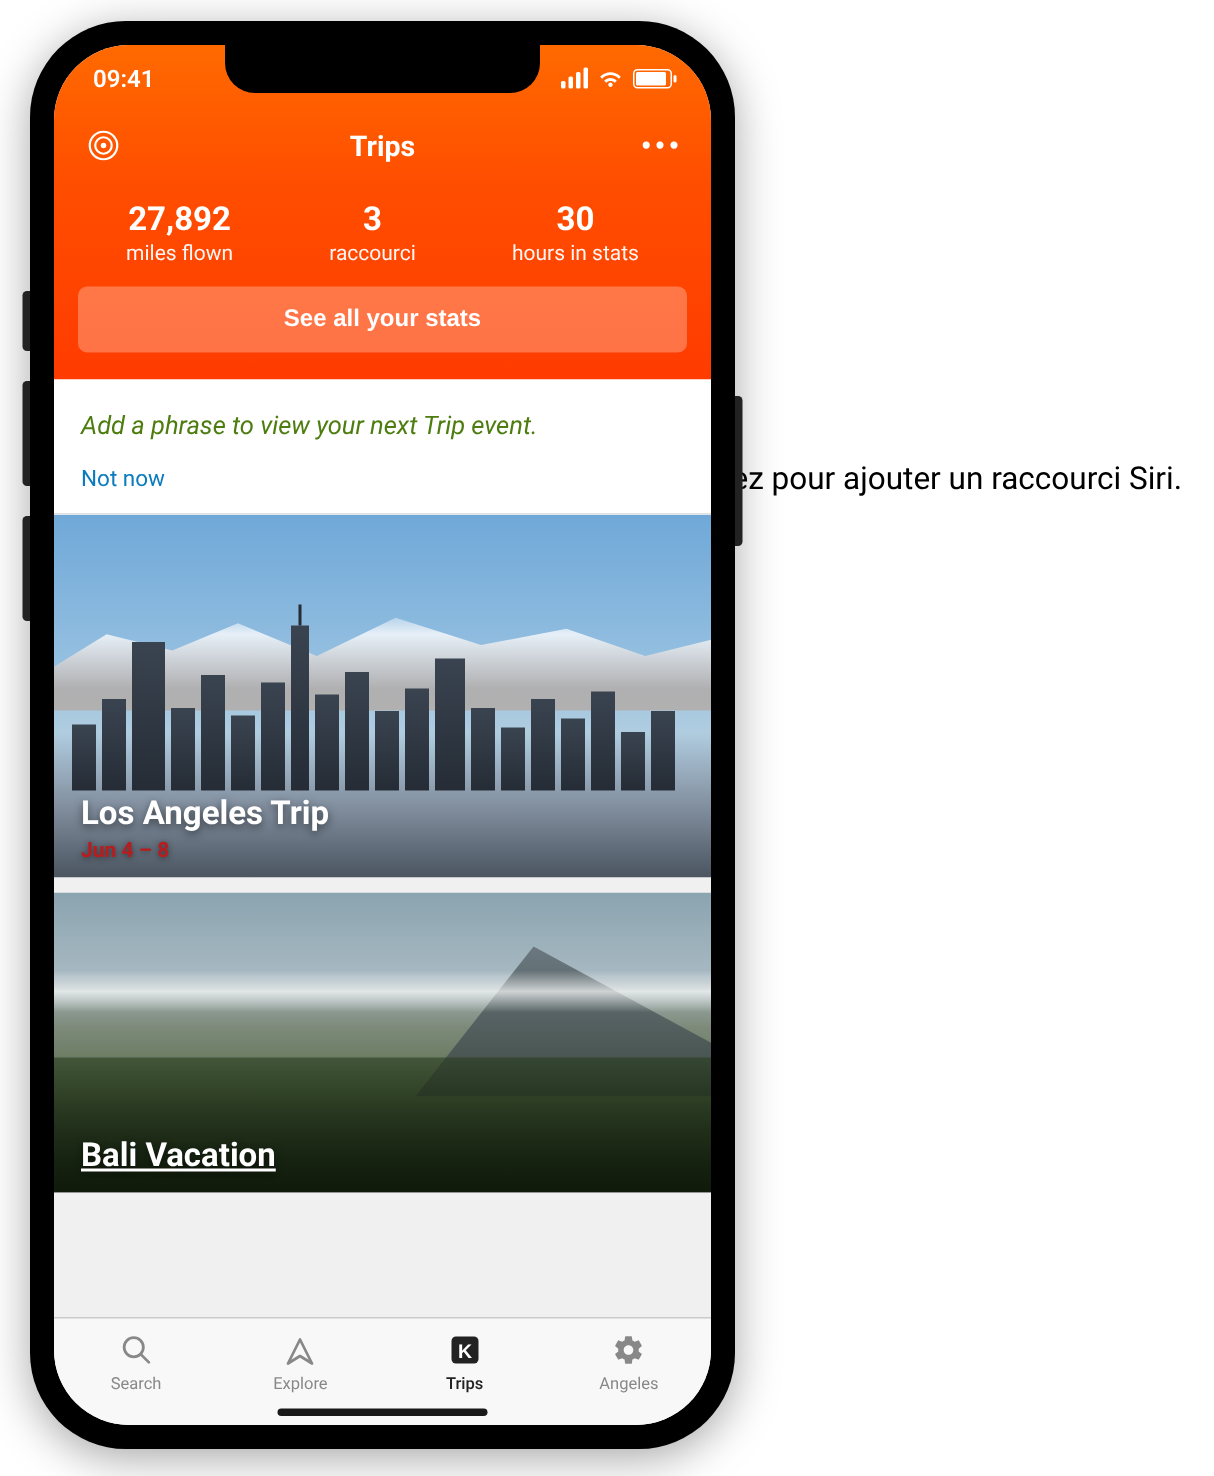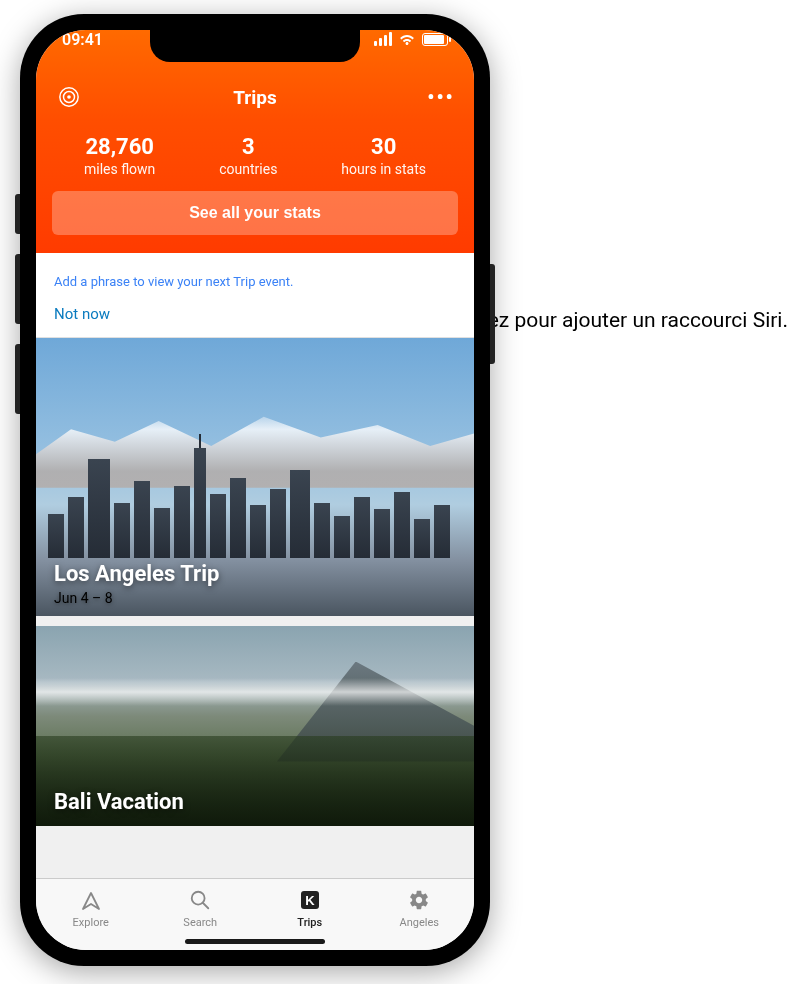--- a/index.html
+++ b/index.html
@@ -69,21 +69,21 @@
     z-index: 50;
   }
 
   
   .statusbar {
     position: relative;
     height: 44px;
     background: linear-gradient(180deg,#ff6a00 0%,#ff5c00 100%);
     color:#fff;
     display:flex;
-    align-items:flex-start;
+    align-items:center;
     justify-content:space-between;
     padding: 0 26px;
     z-index:40;
     flex-shrink:0;
   }
   .statusbar .time { font-weight:600; font-size:16px; }
   .statusbar .right-icons { display:flex; align-items:center; gap:6px; }
   .signal { display:flex; align-items:flex-end; gap:2px; }
   .signal span { width:3px; background:#fff; border-radius:1px; }
   .signal span:nth-child(1){height:5px}
@@ -143,21 +143,21 @@
   }
 
   
   .siri-card {
     background:#fff;
     border-bottom:1px solid #e0e0e0;
     padding:20px 18px 14px;
     flex-shrink:0;
   }
   .siri-row { display:flex; align-items:center; justify-content:space-between; gap:12px;}
-  .siri-text { font-size:13px; color:#3b82f6; line-height:1.35; flex:1;}
+  .siri-text { font-size:17px; color:#4d7c0f; line-height:1.35; flex:1;font-style:italic;}
   .siri-btn {
     background:#000;
     color:#fff;
     border:none;
     border-radius:10px;
     height:44px;
     padding:0 18px 0 12px;
     display:flex;
     align-items:center;
     gap:8px;
@@ -171,21 +171,21 @@
   }
   .not-now { color:#0a7bbf; font-size:15px; margin-top:14px; display:inline-block;}
 
   
   .trips-scroll { flex:1; overflow:hidden; display:flex; flex-direction:column; gap:10px; padding-top:0; background:#f0f0f0;}
   .trip-card {
     position:relative;
     flex-shrink:0;
     overflow:hidden;
   }
-  .trip-card.first { height:278px; }
+  .trip-card.first { height:242px; }
   .trip-card.second { height:200px; }
 
   
   .la-bg {
     position:absolute; inset:0;
     background: linear-gradient(180deg,#6fa8d8 0%, #94bfe0 40%, #b0cde0 60%, #8390a0 80%, #4a5560 100%);
   }
   .la-bg::before{ 
     content:"";position:absolute;top:24%;left:0;right:0;height:30%;
     background: linear-gradient(180deg, rgba(255,255,255,0) 0%, rgba(240,245,250,0.9) 30%, rgba(180,170,165,0.8) 80%);
@@ -217,21 +217,21 @@
   .skyline div:nth-child(18){height:60%}
   .skyline div:nth-child(19){height:35%}
   .skyline div:nth-child(20){height:48%}
   .trip-title {
     position:absolute; left:18px; bottom:30px;
     color:#fff; font-size:22px; font-weight:700;
     text-shadow:0 2px 6px rgba(0,0,0,0.5);
   }
   .trip-date {
     position:absolute; left:18px; bottom:10px;
-    color:#000000; font-size:14px; font-weight:400;
+    color:#b91c1c; font-size:14px; font-weight:700;
     text-shadow:0 1px 4px rgba(0,0,0,0.5);
   }
 
   
   .bali-bg {
     position:absolute; inset:0;
     background: linear-gradient(180deg,#8aa4b0 0%, #a8b9c2 28%, #7d8a7a 45%, #5c7050 65%, #1a2818 100%);
   }
   .bali-bg::before{ 
     content:"";position:absolute;top:18%;left:55%;width:60%;height:50%;
@@ -243,21 +243,21 @@
     background: linear-gradient(180deg, rgba(255,255,255,0) 0%, rgba(255,255,255,0.7) 50%, rgba(255,255,255,0) 100%);
   }
   .bali-fore{
     position:absolute;inset:0;
   }
   .bali-fore::before{
     content:"";position:absolute;bottom:0;left:0;right:0;height:45%;
     background: linear-gradient(180deg, rgba(40,60,30,0.6) 0%, rgba(15,25,10,0.95) 100%);
   }
 
-  .trip-card.second .trip-title { bottom:12px; }
+  .trip-card.second .trip-title { bottom:12px;text-decoration:underline; }
 
   
   .tabbar {
     height:72px;
     background: rgba(248,248,248,0.96);
     border-top:1px solid rgba(0,0,0,0.18);
     display:flex;
     flex-shrink:0;
     z-index:30;
     position:relative;
@@ -341,26 +341,26 @@
       </div>
       <div class="header-title">Trips</div>
       <div class="header-right">
         <span>•••</span>
       </div>
     </div>
 
     <div class="stats">
       <div class="stats-row">
         <div>
-          <div class="stat-num">28,760</div>
+          <div class="stat-num">27,892</div>
           <div class="stat-label">miles flown</div>
         </div>
         <div>
           <div class="stat-num">3</div>
-          <div class="stat-label">countries</div>
+          <div class="stat-label">raccourci</div>
         </div>
         <div>
           <div class="stat-num">30</div>
           <div class="stat-label">hours in stats</div>
         </div>
       </div>
       <button class="stats-btn">See all your stats</button>
     </div>
 
     <div class="siri-card">
@@ -399,37 +399,37 @@
         <div class="trip-date">Jun 4 – 8</div>
       </div>
       <div class="trip-card second">
         <div class="bali-bg"></div>
         <div class="bali-fore"></div>
         <div class="trip-title">Bali Vacation</div>
       </div>
     </div>
 
     <div class="tabbar">
-      <div class="tab">
-        <div class="tab-icon">
-          <svg width="24" height="22" viewBox="0 0 24 22">
-              <path d="M4 20 L12 4 L20 20 L12 15 Z" stroke="#888" stroke-width="1.8" fill="none" stroke-linejoin="round"></path>
-            </svg>
-        </div>
-        <span>Explore</span>
-      </div>
       <div class="tab">
         <div class="tab-icon">
           <svg width="22" height="22" viewBox="0 0 24 24">
               <circle cx="10" cy="10" r="7" stroke="#888" stroke-width="2" fill="none"></circle>
               <line x1="15" y1="15" x2="21" y2="21" stroke="#888" stroke-width="2" stroke-linecap="round"></line>
             </svg>
         </div>
         <span>Search</span>
       </div>
+      <div class="tab">
+        <div class="tab-icon">
+          <svg width="24" height="22" viewBox="0 0 24 22">
+              <path d="M4 20 L12 4 L20 20 L12 15 Z" stroke="#888" stroke-width="1.8" fill="none" stroke-linejoin="round"></path>
+            </svg>
+        </div>
+        <span>Explore</span>
+      </div>
       <div class="tab active">
         <div class="tab-icon">
           <svg width="22" height="22" viewBox="0 0 22 22">
               <rect x="2" y="2" width="18" height="18" rx="3" fill="#222"></rect>
               <text x="11" y="16" text-anchor="middle" fill="#fff" font-size="13" font-weight="700" font-family="Arial">K</text>
             </svg>
         </div>
         <span>Trips</span>
       </div>
       <div class="tab">

